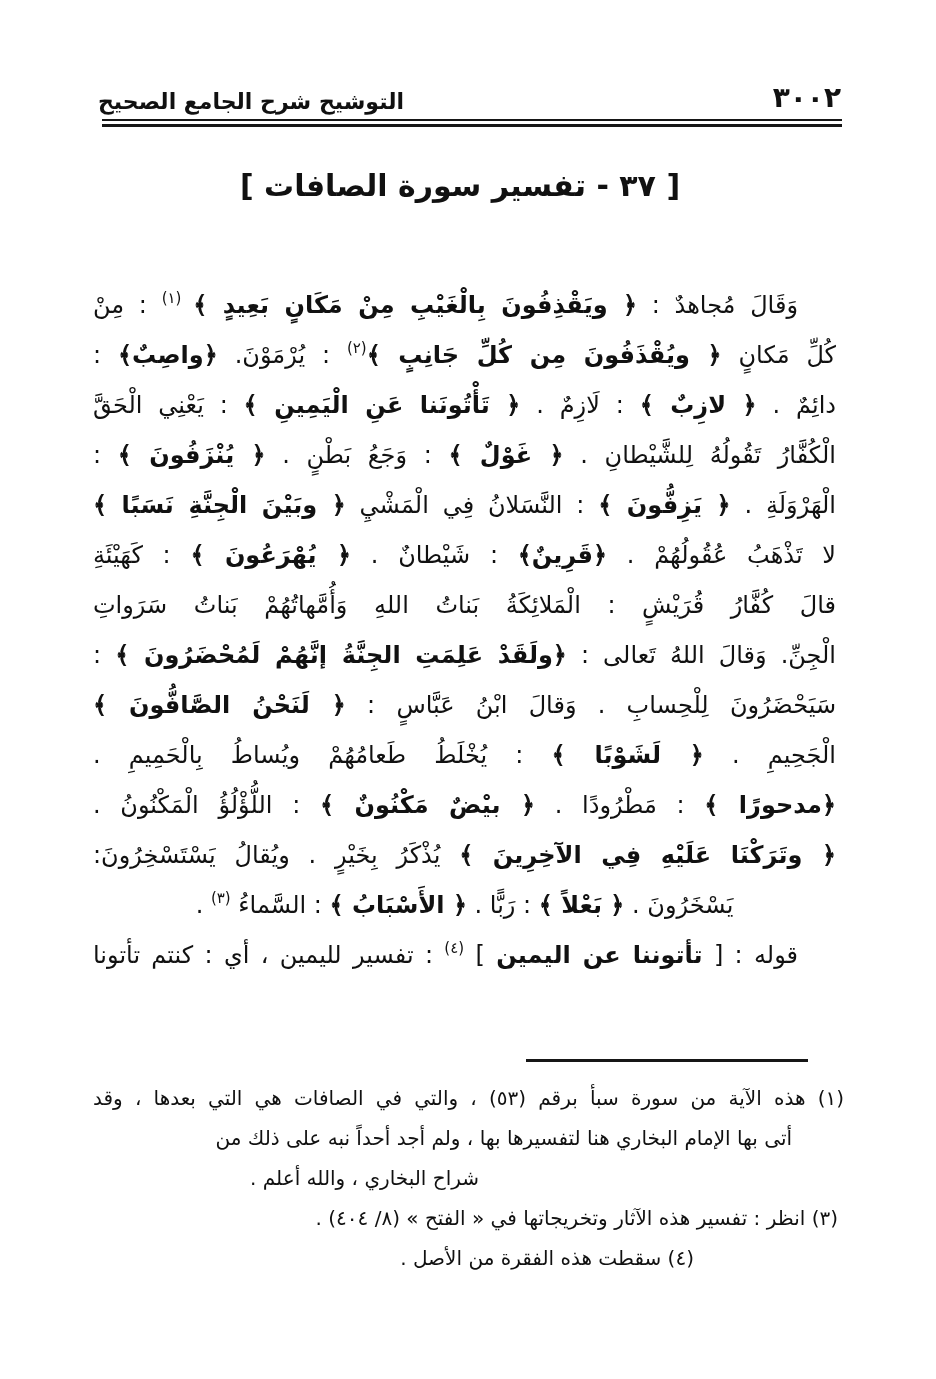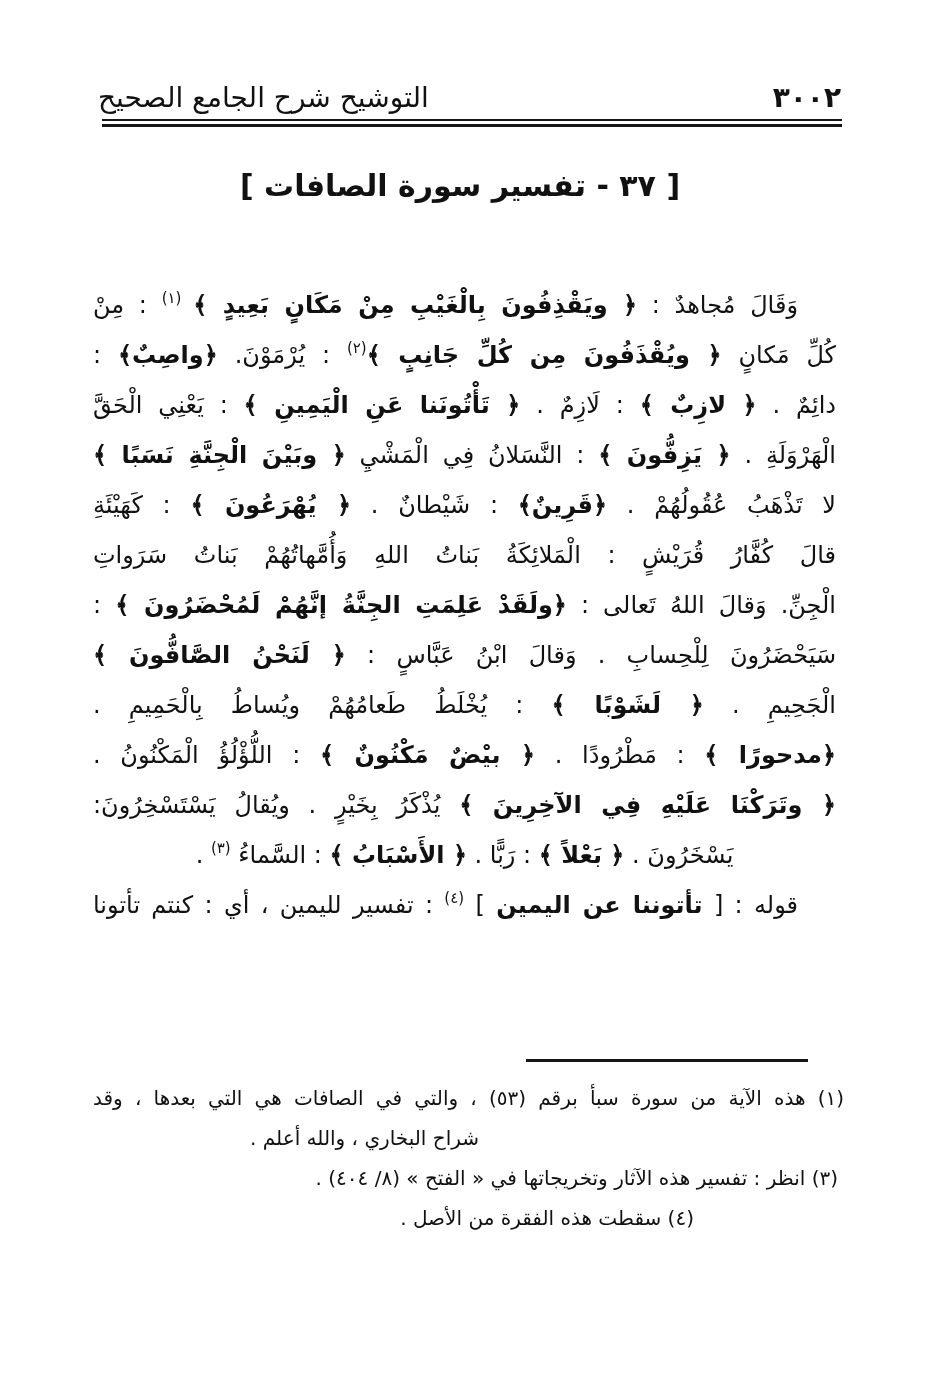--- a/index.html
+++ b/index.html
@@ -25,22 +25,22 @@
     justify-content: space-between;
     align-items: flex-end;
   }
   .page-number {
     font-size: 28px;
     font-weight: bold;
     letter-spacing: 1px;
     margin-top: 20px;
   }
   .book-title {
-    font-size: 28px;
-    font-weight: normal;
+    font-size: 22px;
+    font-weight: bold;
   }
   .header-rule {
     position: absolute;
     top: 119px; right: 94px; left: 102px;
     height: 3px;
     border-top: 2px solid #161616;
     border-bottom: 3px solid #161616;
   }
   
   .section-title {
@@ -112,34 +112,36 @@
   </header>
 
   <div class="header-rule"></div>
 
   <h1 class="section-title">[ ٣٧ - تفسير سورة الصافات ]</h1>
 
   <main class="body" id="body-lines">
       <div class="body-line indent"><span>وَقَالَ مُجاهدٌ : </span><span class="b">﴿ ويَقْذِفُونَ بِالْغَيْبِ مِنْ مَكَانٍ بَعِيدٍ ﴾</span><span class="sup"> (١)</span><span> : مِنْ</span></div>
       <div class="body-line"><span>كُلِّ مَكانٍ </span><span class="b">﴿ ويُقْذَفُونَ مِن كُلِّ جَانِبٍ ﴾</span><span class="sup">(٢)</span><span> : يُرْمَوْنَ. </span><span class="b">﴿واصِبٌ﴾</span><span> :</span></div>
       <div class="body-line"><span>دائِمٌ . </span><span class="b">﴿ لازِبٌ ﴾</span><span> : لَازِمٌ . </span><span class="b">﴿ تَأْتُونَنا عَنِ الْيَمِينِ ﴾</span><span> : يَعْنِي الْحَقَّ</span></div>
+      <div class="body-line"><span>الْكُفَّارُ تَقُولُهُ لِلشَّيْطانِ . </span><span class="b">﴿ غَوْلٌ ﴾</span><span> : وَجَعُ بَطْنٍ . </span><span class="b">﴿ يُنْزَفُونَ ﴾</span><span> :</span></div>
       <div class="body-line"><span>الْهَرْوَلَةِ . </span><span class="b">﴿ يَزِفُّونَ ﴾</span><span> : النَّسَلانُ فِي الْمَشْيِ </span><span class="b">﴿ وبَيْنَ الْجِنَّةِ نَسَبًا ﴾</span></div>
       <div class="body-line"><span>لا تَذْهَبُ عُقُولُهُمْ . </span><span class="b">﴿قَرِينٌ﴾</span><span> : شَيْطانٌ . </span><span class="b">﴿ يُهْرَعُونَ ﴾</span><span> : كَهَيْئَةِ</span></div>
       <div class="body-line"><span>قالَ كُفَّارُ قُرَيْشٍ : الْمَلائِكَةُ بَناتُ اللهِ وَأُمَّهاتُهُمْ بَناتُ سَرَواتِ</span></div>
       <div class="body-line"><span>الْجِنِّ. وَقالَ اللهُ تَعالى : </span><span class="b">﴿ولَقَدْ عَلِمَتِ الجِنَّةُ إنَّهُمْ لَمُحْضَرُونَ ﴾</span><span> :</span></div>
       <div class="body-line"><span>سَيَحْضَرُونَ لِلْحِسابِ . وَقالَ ابْنُ عَبَّاسٍ : </span><span class="b">﴿ لَنَحْنُ الصَّافُّونَ ﴾</span></div>
       <div class="body-line"><span>الْجَحِيمِ . </span><span class="b">﴿ لَشَوْبًا ﴾</span><span> : يُخْلَطُ طَعامُهُمْ ويُساطُ بِالْحَمِيمِ .</span></div>
       <div class="body-line"><span class="b">﴿مدحورًا ﴾</span><span> : مَطْرُودًا . </span><span class="b">﴿ بيْضٌ مَكْنُونٌ ﴾</span><span> : اللُّؤْلُؤُ الْمَكْنُونُ .</span></div>
       <div class="body-line"><span class="b">﴿ وتَرَكْنَا عَلَيْهِ فِي الآخِرِينَ ﴾</span><span> يُذْكَرُ بِخَيْرٍ . ويُقالُ يَسْتَسْخِرُونَ:</span></div>
       <div class="body-line center"><span>يَسْخَرُونَ . </span><span class="b">﴿ بَعْلاً ﴾</span><span> : رَبًّا . </span><span class="b">﴿ الأَسْبَابُ ﴾</span><span> : السَّماءُ </span><span class="sup">(٣)</span><span> .</span></div>
       <div class="body-line indent"><span>قوله : [ </span><span class="b">تأتوننا عن اليمين</span><span> ] </span><span class="sup">(٤)</span><span> : تفسير لليمين ، أي : كنتم تأتونا</span></div>
     </main>
 
   <div class="fn-divider"></div>
 
   <section class="footnotes" id="footnote-lines">
       <div class="fn-line justify">(١) هذه الآية من سورة سبأ برقم (٥٣) ، والتي في الصافات هي التي بعدها ، وقد</div>
+      <div class="fn-line" style="padding-right: 52px;">أتى بها الإمام البخاري هنا لتفسيرها بها ، ولم أجد أحداً نبه على ذلك من</div>
       <div class="fn-line" style="padding-right: 365px;">شراح البخاري ، والله أعلم .</div>
       <div class="fn-line" style="padding-right: 6px;">(٣) انظر : تفسير هذه الآثار وتخريجاتها في « الفتح » (٨/ ٤٠٤) .</div>
       <div class="fn-line" style="padding-right: 150px;">(٤) سقطت هذه الفقرة من الأصل .</div>
     </section>
 
 </div>
 
 </body></html>

